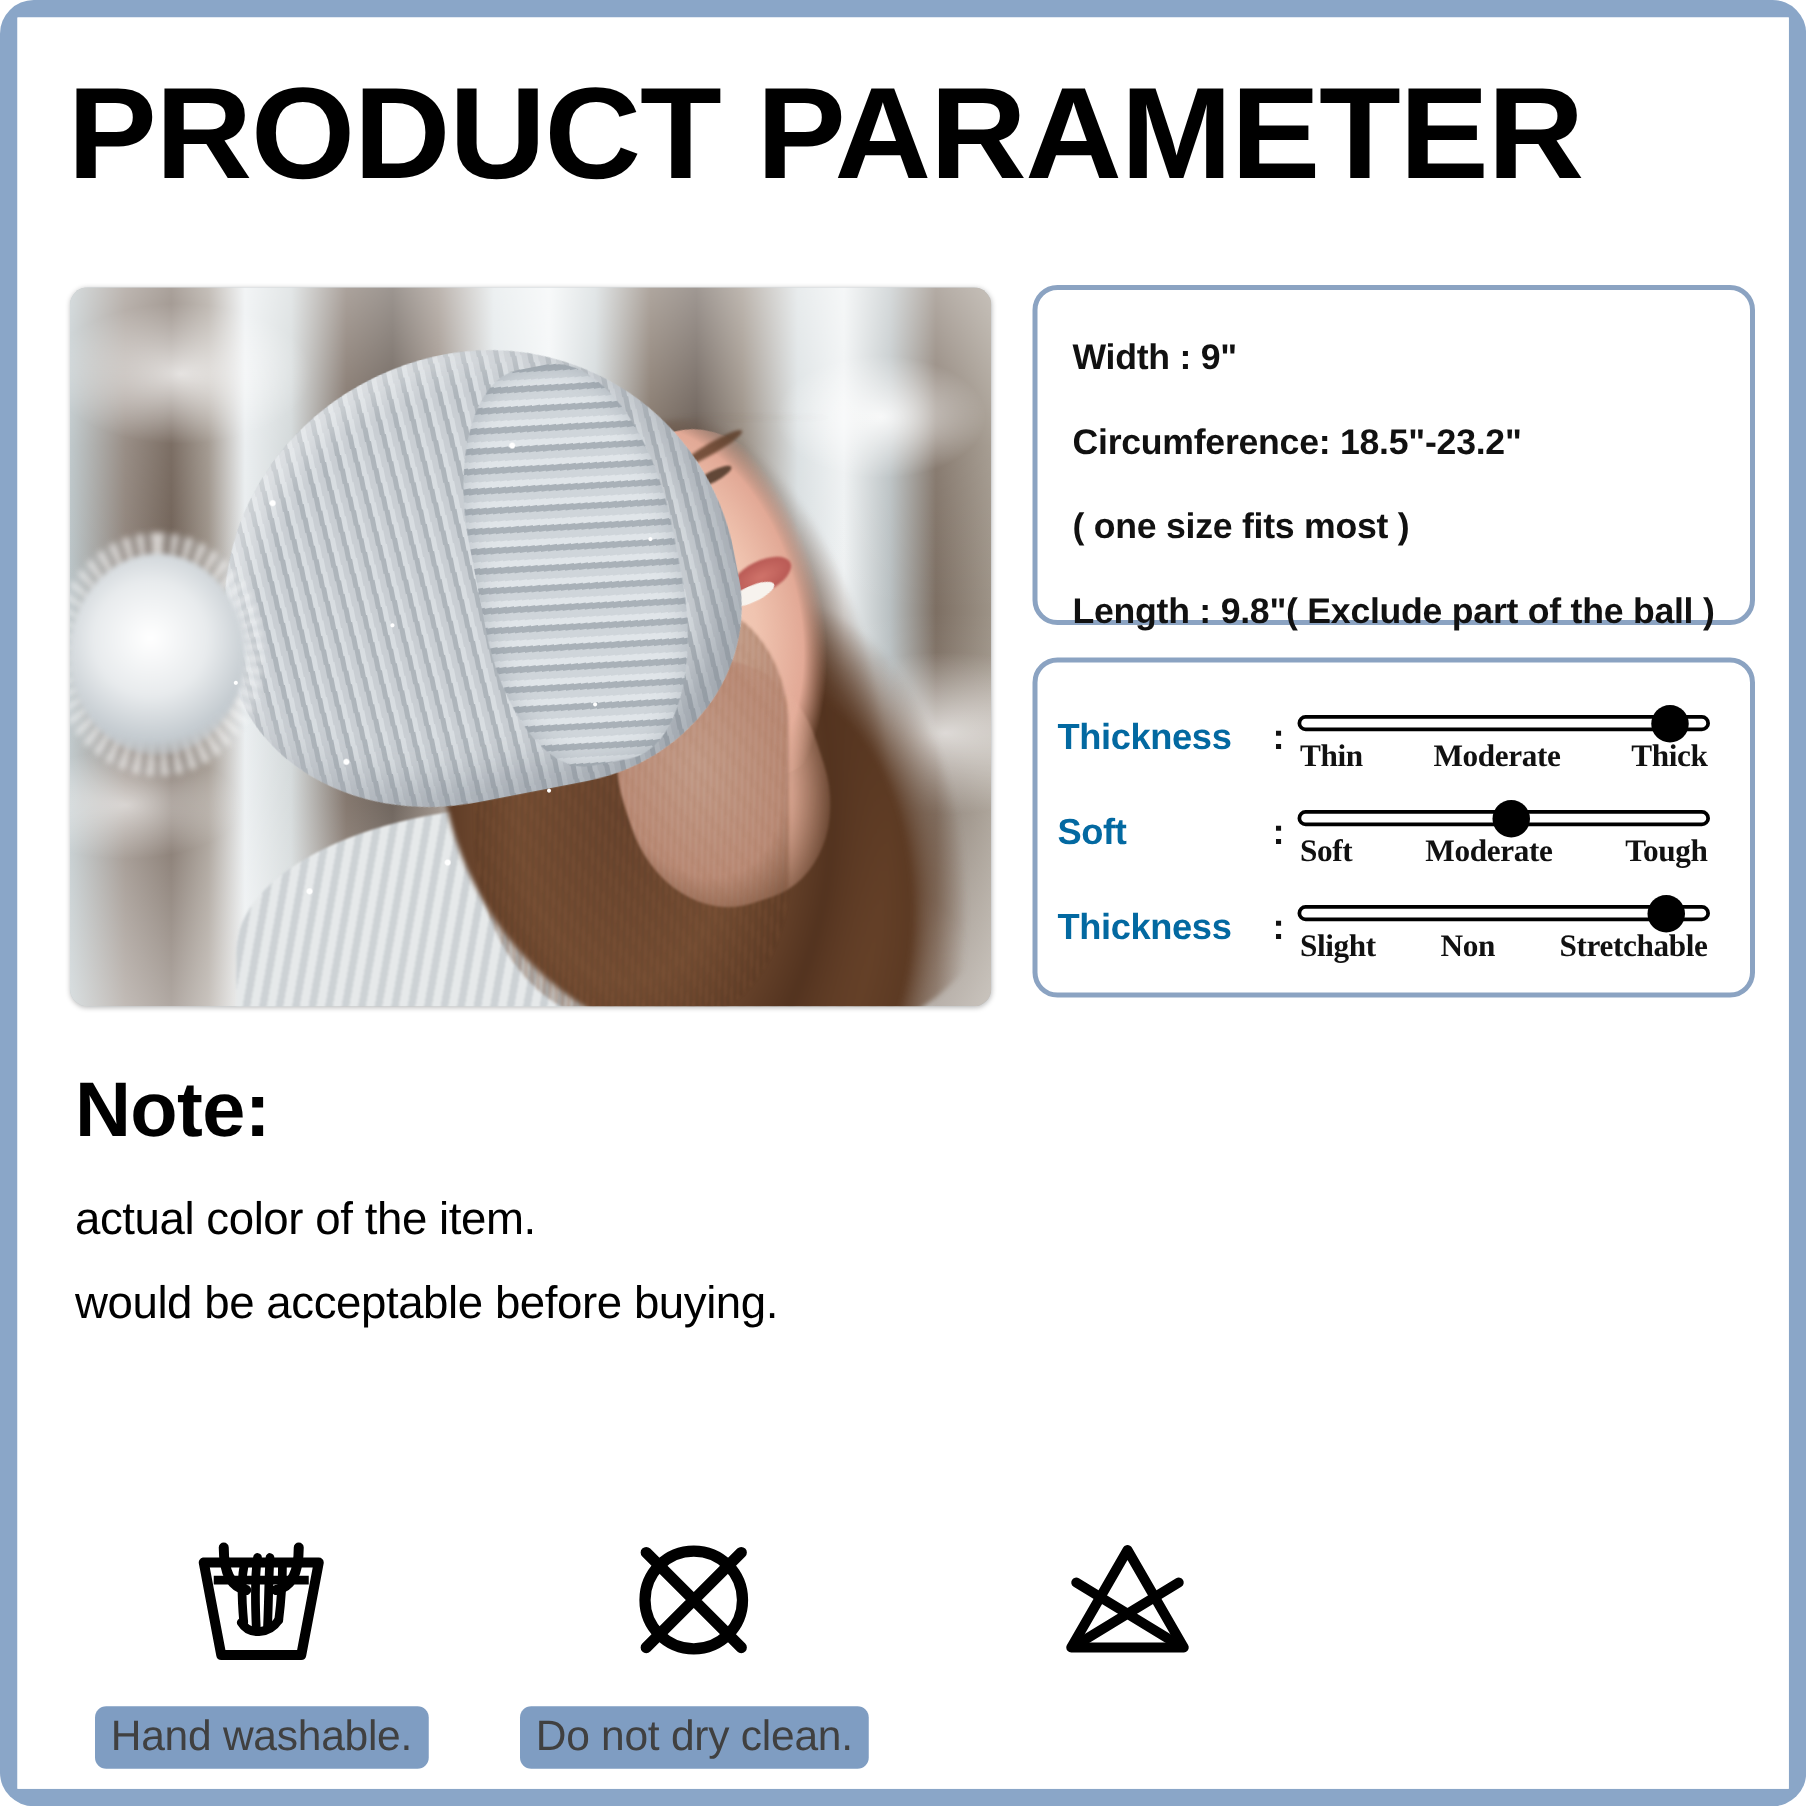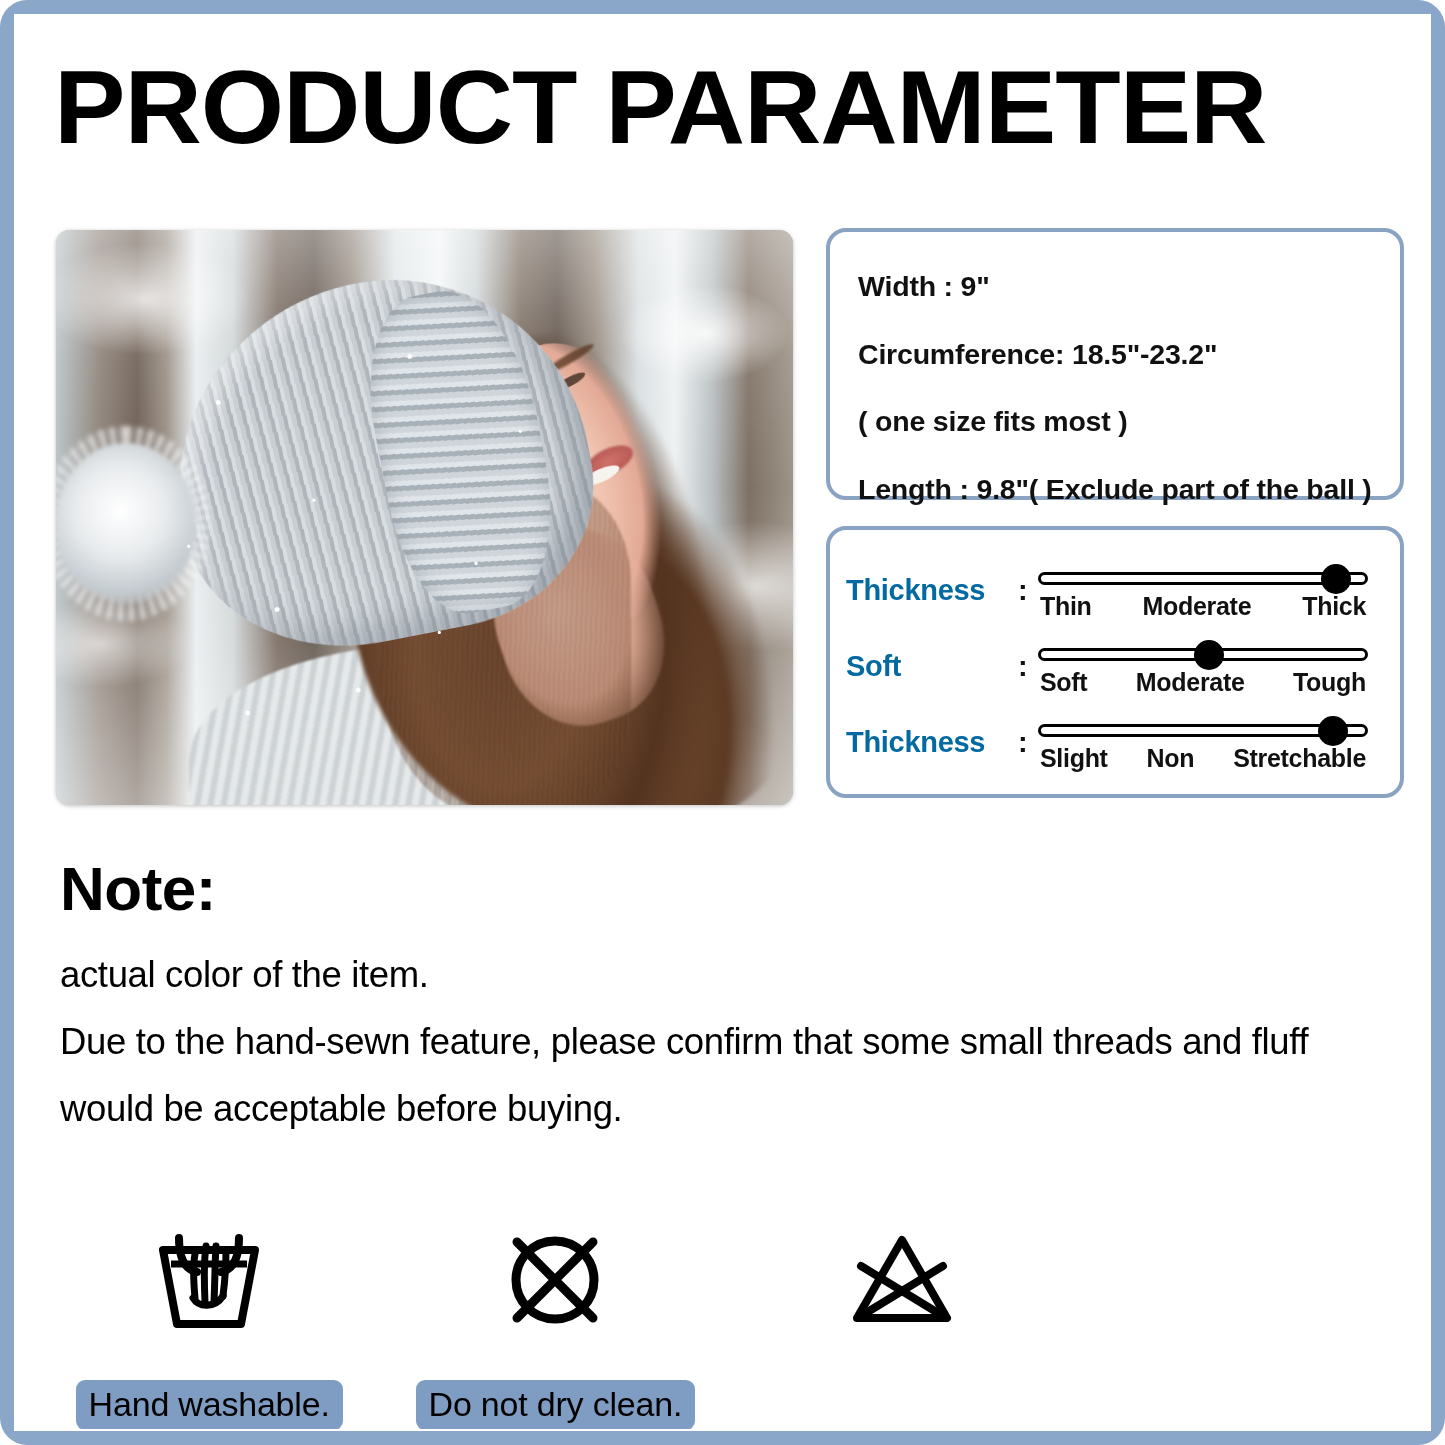--- a/index.html
+++ b/index.html
@@ -293,20 +293,21 @@
     height: 30px;
     background: #000000;
     border-radius: 50%;
     transform: translate(-50%, -50%);
   }
   .slider-ticks {
     display: flex;
     justify-content: space-between;
     margin-top: 6px;
     padding: 0 2px;
+    font-family: Liberation Serif, serif;
   }
   .slider-ticks span {
     font-size: 25px;
     font-weight: bold;
     color: #111;
     line-height: 30px;
     white-space: nowrap;
     letter-spacing: -.3px;
   }
 
@@ -344,23 +345,23 @@
     display: flex;
   }
   .care-cell {
     width: 25%;
     display: flex;
     flex-direction: column;
     align-items: center;
   }
   .care-icon { height: 118px; display: flex; align-items: center; justify-content: center; }
   .care-badge {
-    margin-top: 41px;
+    margin-top: 26px;
     background: #7f9dc2;
-    color: #000000;
+    color: #404040;
     border-radius: 9px;
     padding: 5px 13px 7px 13px;
     font-size: 34px;
     line-height: 38px;
     letter-spacing: -.2px;
     text-align: center;
     white-space: nowrap;
     position: relative;
   }
   .care-badge.two-line {
@@ -457,21 +458,20 @@
           </div>
         </div>
       </div>
 
     </div>
   </div>
 
   <div class="note-heading">Note:</div>
   <div class="note-body">
     <div class="note-line">actual color of the item.</div>
-    <div class="note-line">Due to the hand-sewn feature, please confirm that some small threads and fluff</div>
     <div class="note-line">would be acceptable before buying.</div>
   </div>
 
   <div class="care-row">
 
     <div class="care-cell">
       <div class="care-icon">
         <svg width="120" height="112" viewBox="0 0 120 112">
           <path d="M14 26 L106 26 L92 100 L28 100 Z" fill="none" stroke="#000" stroke-width="8" stroke-linejoin="round"></path>
           <path d="M22 40 L98 40" stroke="#000" stroke-width="7"></path>

